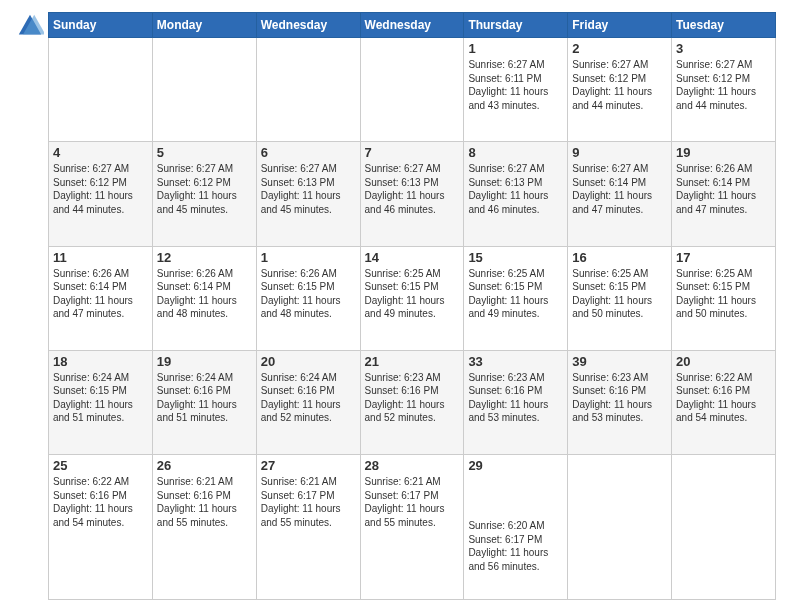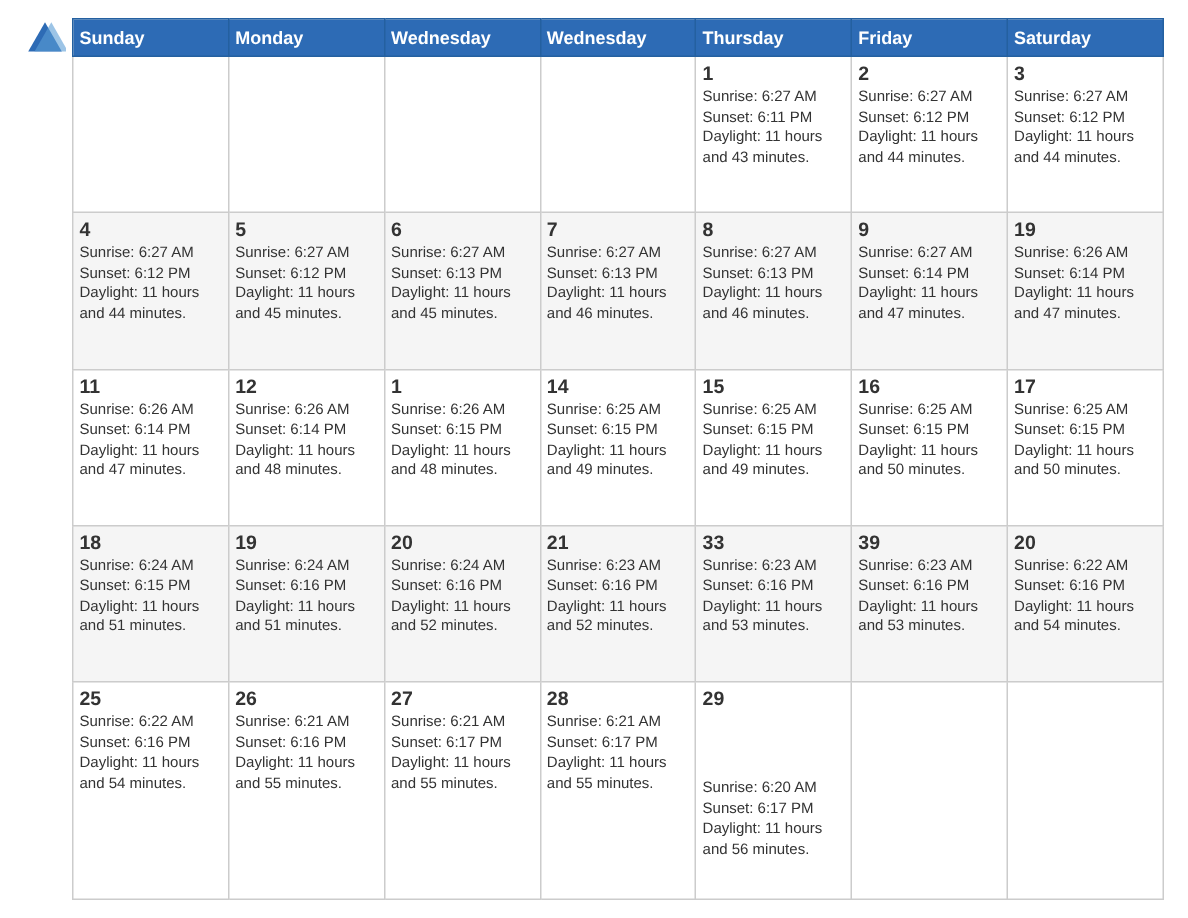--- a/index.html
+++ b/index.html
@@ -132,21 +132,21 @@
 
   <table class="calendar">
     <thead>
       <tr>
       <th>Sunday</th>
           <th>Monday</th>
           <th>Wednesday</th>
           <th>Wednesday</th>
           <th>Thursday</th>
           <th>Friday</th>
-          <th>Saturday</th>
+          <th>Tuesday</th>
         </tr>
     </thead>
     <tbody id="calendar-body">
     <tr>
           <td class="empty-cell"></td>
           <td class="empty-cell"></td>
           <td class="empty-cell"></td>
           <td class="empty-cell"></td>
           <td>
             <span class="day-num">1</span>

